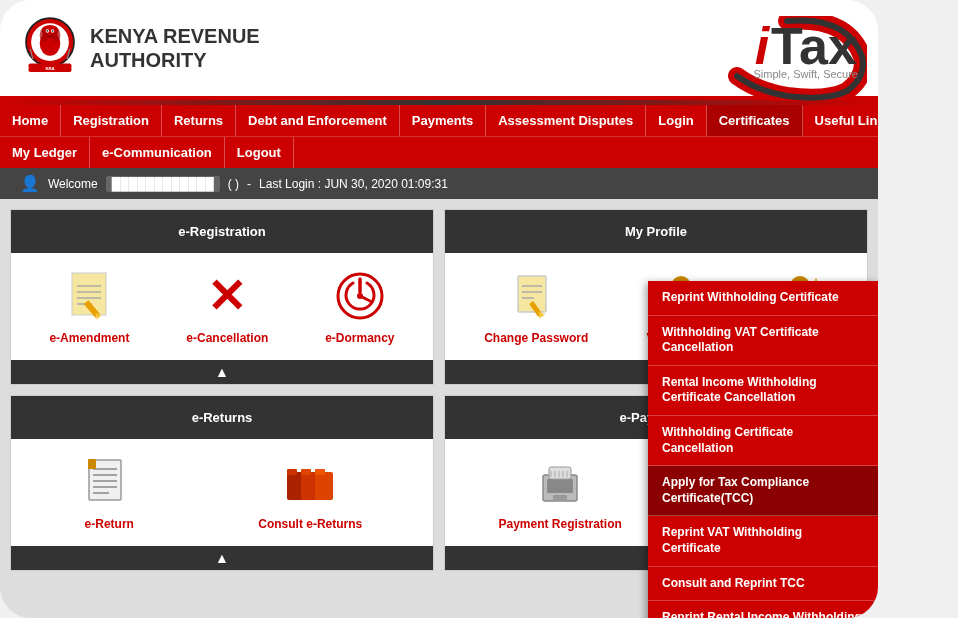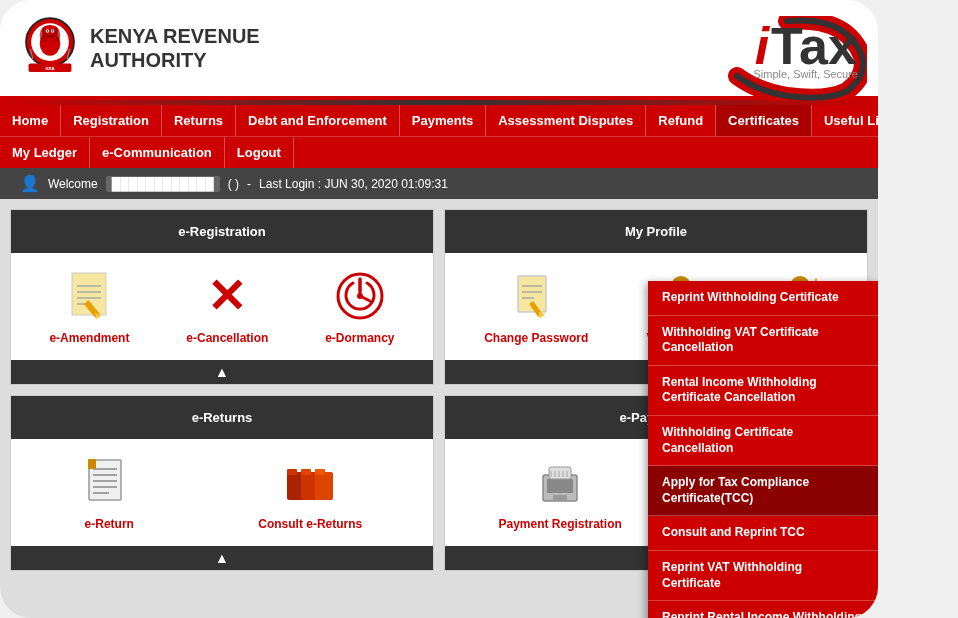--- a/index.html
+++ b/index.html
@@ -99,21 +99,21 @@
   <div style="height:5px;background:linear-gradient(to right,#cc0000,#333,#cc0000);"></div>
 
   <div class="nav-all">
     <div class="nav-row" style="background:#cc0000;min-height:26px;">
       <div class="nav-item">Home</div>
       <div class="nav-item">Registration</div>
       <div class="nav-item">Returns</div>
       <div class="nav-item">Debt and Enforcement</div>
       <div class="nav-item">Payments</div>
       <div class="nav-item">Assessment Disputes</div>
-      <div class="nav-item">Refund</div>
+      <div class="nav-item">Login</div>
       <div class="nav-item" style="background:#aa0000;">Certificates</div>
       <div class="nav-item">Useful Links</div>
     </div>
     <div class="nav-row" style="background:#cc0000;min-height:26px;border-top:1px solid rgba(255,255,255,0.2);">
       <div class="nav-item">My Ledger</div>
       <div class="nav-item">e-Communication</div>
       <div class="nav-item">Logout</div>
     </div>
   </div>
 
@@ -307,20 +307,20 @@
 
       </div>
     </div>
 
     <div class="dropdown-overlay">
       <div class="d-item">Reprint Withholding Certificate</div>
       <div class="d-item">Withholding VAT Certificate Cancellation</div>
       <div class="d-item">Rental Income Withholding Certificate Cancellation</div>
       <div class="d-item">Withholding Certificate Cancellation</div>
       <div class="d-item highlighted">Apply for Tax Compliance Certificate(TCC)</div>
+      <div class="d-item">Reprint VAT Withholding Certificate</div>
       <div class="d-item">Consult and Reprint TCC</div>
-      <div class="d-item">Reprint VAT Withholding Certificate</div>
       <div class="d-item">Reprint Rental Income Withholding Certificate</div>
     </div>
 
   </div>
 
 </div>
 
 </body></html>

